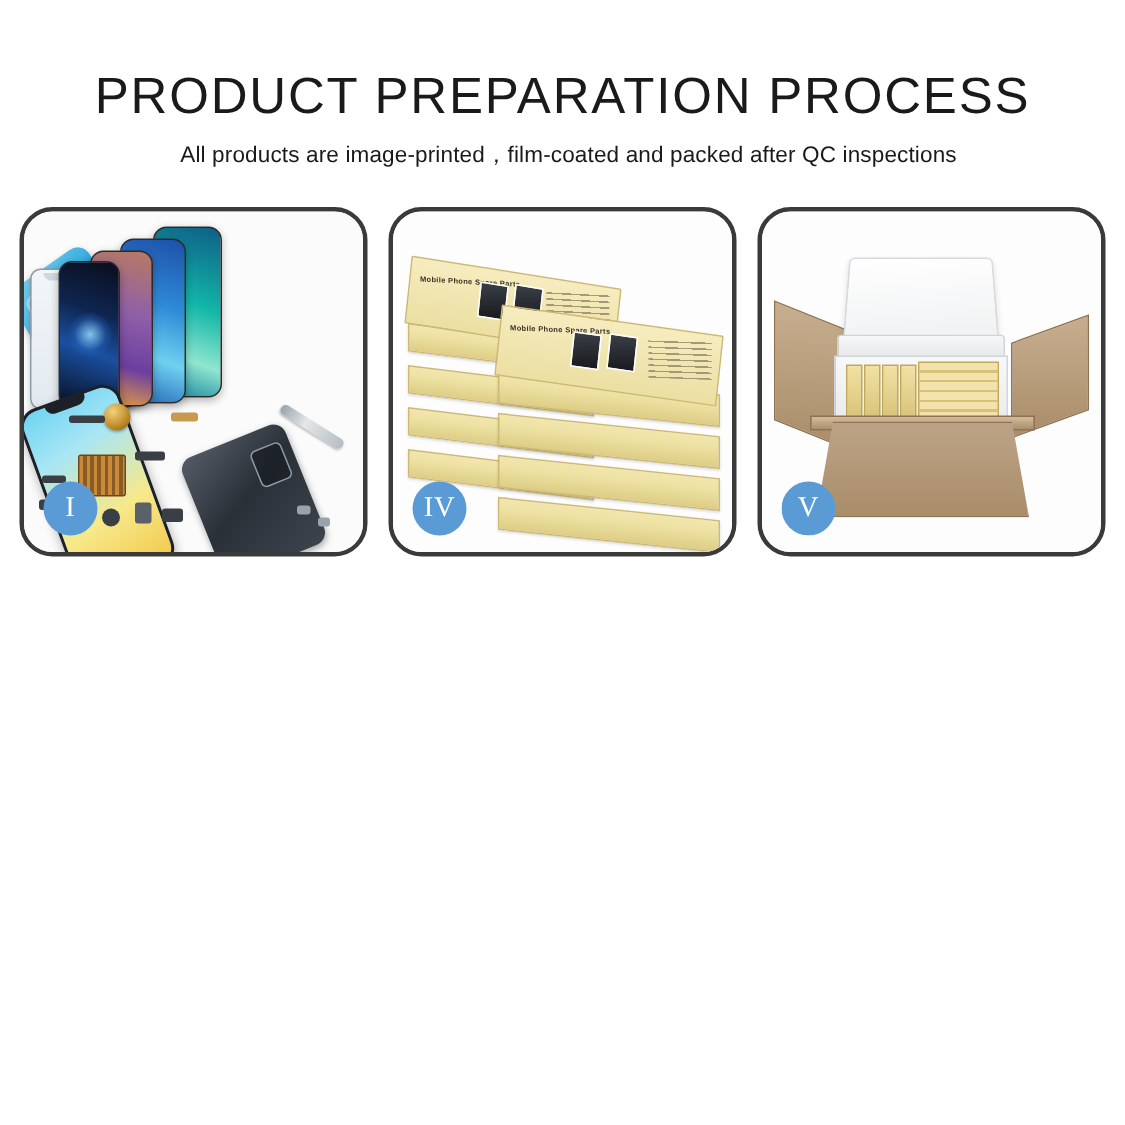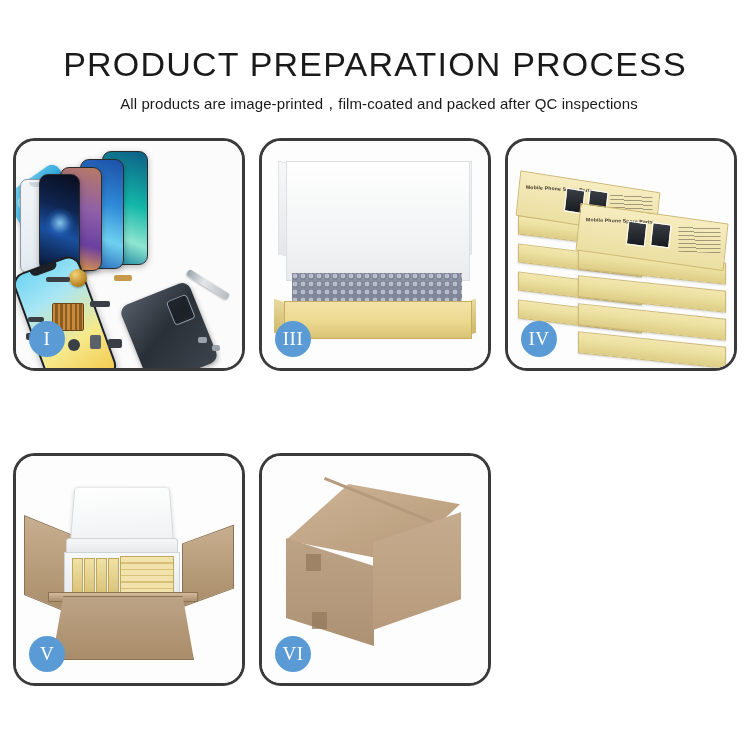--- a/index.html
+++ b/index.html
@@ -372,32 +372,20 @@
         <div class="sp" style="left:92px;top:198px;width:14px;height:9px;"></div>
         <div class="sp" style="left:12px;top:176px;width:16px;height:5px;"></div>
         <div class="sp" style="left:10px;top:192px;width:13px;height:7px;"></div>
         <div class="sp" style="left:182px;top:196px;width:9px;height:6px;background:#9aa3ab;"></div>
         <div class="sp" style="left:196px;top:204px;width:8px;height:6px;background:#9aa3ab;"></div>
       </div>
       <div class="badge">I</div>
     </div>
 
 
-    <div class="panel">
-      <div class="scene p3">
-        <div class="lidflapL"></div>
-        <div class="lidflapR"></div>
-        <div class="lid"></div>
-        <div class="bubblefill"></div>
-        <div class="trayL"></div>
-        <div class="trayR"></div>
-        <div class="tray"></div>
-      </div>
-      <div class="badge">III</div>
-    </div>
 
     <div class="panel">
       <div class="scene p4">
         <div class="stack">
 
           <div class="bx" style="left:4px;top:64px;width:122px;height:17px;transform:skewY(7deg);"></div>
           <div class="bx" style="left:4px;top:92px;width:122px;height:17px;transform:skewY(7deg);"></div>
           <div class="bx" style="left:4px;top:120px;width:122px;height:17px;transform:skewY(7deg);"></div>
           <div class="bx" style="left:4px;top:148px;width:122px;height:17px;transform:skewY(7deg);"></div>
 
@@ -434,26 +422,15 @@
         <div class="ybox" style="left:68px;"></div>
         <div class="ybox" style="left:80px;"></div>
         <div class="ybox" style="left:92px;"></div>
         <div class="ystack"></div>
         <div class="rim"></div>
         <div class="front"></div>
       </div>
       <div class="badge">V</div>
     </div>
 
-    <div class="panel">
-      <div class="scene p6">
-        <div class="top"></div>
-        <div class="seam"></div>
-        <div class="left"></div>
-        <div class="right"></div>
-        <div class="tape" style="left:44px;top:98px;"></div>
-        <div class="tape" style="left:50px;top:156px;"></div>
-      </div>
-      <div class="badge">VI</div>
-    </div>
 
   </div>
 </div>
 
 </body></html>

